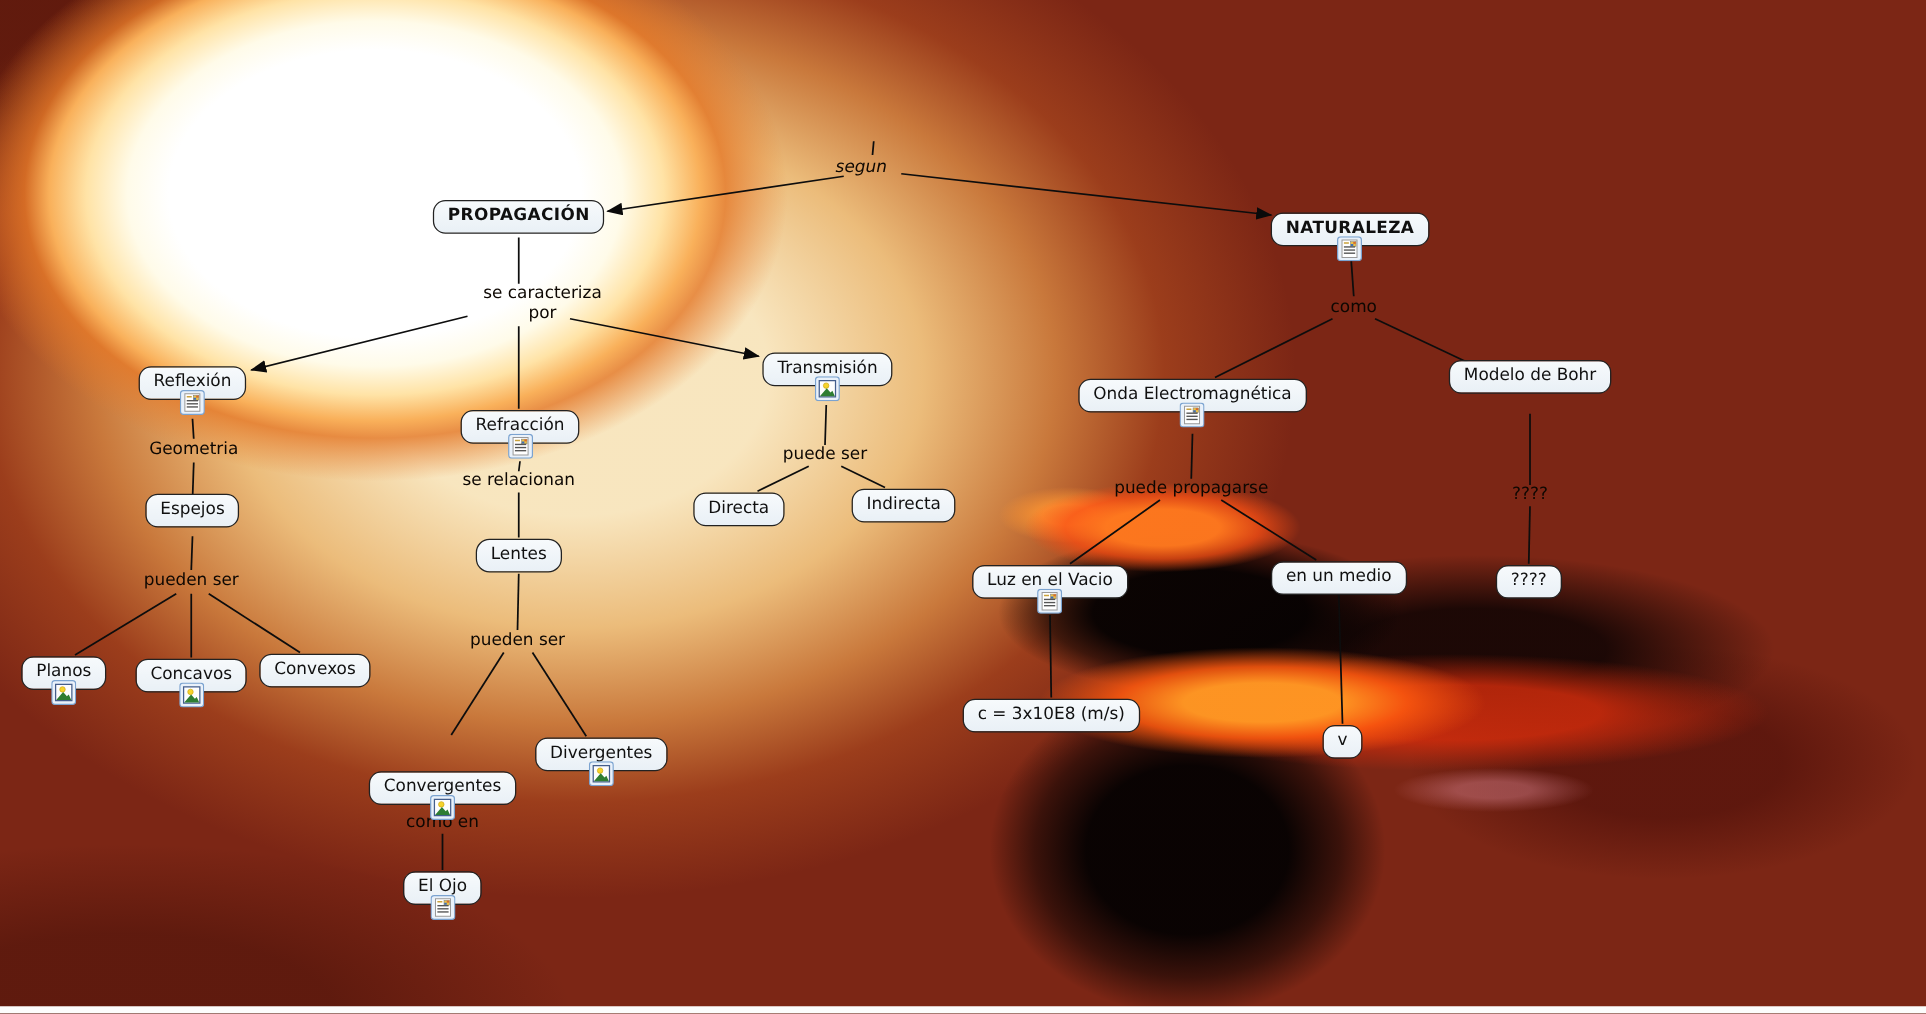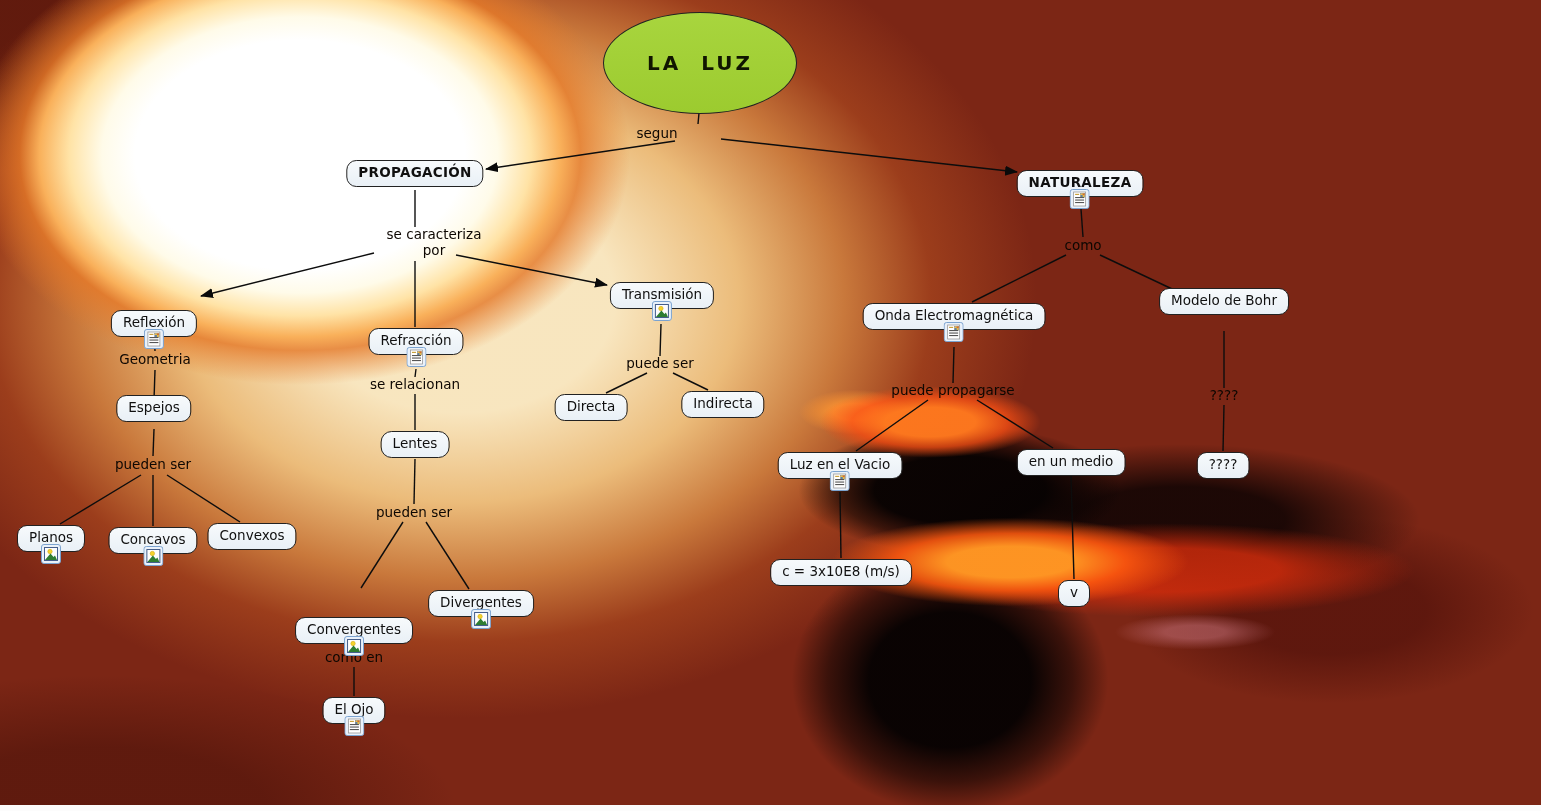--- a/index.html
+++ b/index.html
@@ -115,25 +115,22 @@
     <line x1="1100" y1="255" x2="1204" y2="304"></line>
     <line x1="954" y1="347" x2="953" y2="383"></line>
     <line x1="928" y1="400" x2="856" y2="451"></line>
     <line x1="977" y1="400" x2="1053" y2="448"></line>
     <line x1="840" y1="492" x2="841" y2="558"></line>
     <line x1="1071" y1="476" x2="1074" y2="579"></line>
     <line x1="1224" y1="331" x2="1224" y2="388"></line>
     <line x1="1224" y1="405" x2="1223" y2="451"></line>
   </svg>
 
-  <div class="root-ellipse">
-    <span>LA  LUZ</span>
-  </div>
-
-  <div class="link-label" style="left:657px;top:134px;">segun</div>
+
+  <div class="link-label" style="left:689px;top:134px;font-style:italic;">segun</div>
   <div class="link-label wrap" style="left:434px;top:243px;">se caracteriza por</div>
   <div class="link-label" style="left:155px;top:360px;">Geometria</div>
   <div class="link-label" style="left:153px;top:465px;">pueden ser</div>
   <div class="link-label" style="left:415px;top:385px;">se relacionan</div>
   <div class="link-label" style="left:414px;top:513px;">pueden ser</div>
   <div class="link-label" style="left:354px;top:658px;">como en</div>
   <div class="link-label" style="left:660px;top:364px;">puede ser</div>
   <div class="link-label" style="left:1083px;top:246px;">como</div>
   <div class="link-label" style="left:953px;top:391px;">puede propagarse</div>
   <div class="link-label" style="left:1224px;top:396px;">????</div>
@@ -152,21 +149,21 @@
           <rect x="13" y="4.5" width="2" height="1.6" fill="#d96a2a"></rect>
           <rect x="11" y="6.2" width="2" height="1.6" fill="#3d6fb8"></rect>
           <rect x="5.5" y="4.8" width="4" height="1.2" fill="#caa23d"></rect>
           <rect x="5.5" y="8" width="9" height="1.1" fill="#555"></rect>
           <rect x="5.5" y="10.5" width="9" height="1.1" fill="#555"></rect>
           <rect x="5.5" y="13" width="9" height="1.1" fill="#555"></rect>
         </svg>
     </span>
   </div>
 
-  <div class="concept" style="left:154px;top:293px;margin-top:17px;">
+  <div class="concept" style="left:154px;top:293px;">
     <span>Reflexión</span>
     <span class="resource-icon">
       <svg viewBox="0 0 20 20">
           <rect x="0.5" y="0.5" width="19" height="19" rx="2.5" fill="#e9f1fa" stroke="#7ba3d0"></rect>
           <rect x="4" y="3" width="12" height="14" fill="#ffffff" stroke="#999" stroke-width="0.8"></rect>
           <rect x="10.8" y="4.3" width="4.4" height="3.8" fill="#e8c24a" stroke="#777" stroke-width="0.4"></rect>
           <rect x="13" y="4.5" width="2" height="1.6" fill="#d96a2a"></rect>
           <rect x="11" y="6.2" width="2" height="1.6" fill="#3d6fb8"></rect>
           <rect x="5.5" y="4.8" width="4" height="1.2" fill="#caa23d"></rect>
           <rect x="5.5" y="8" width="9" height="1.1" fill="#555"></rect>

